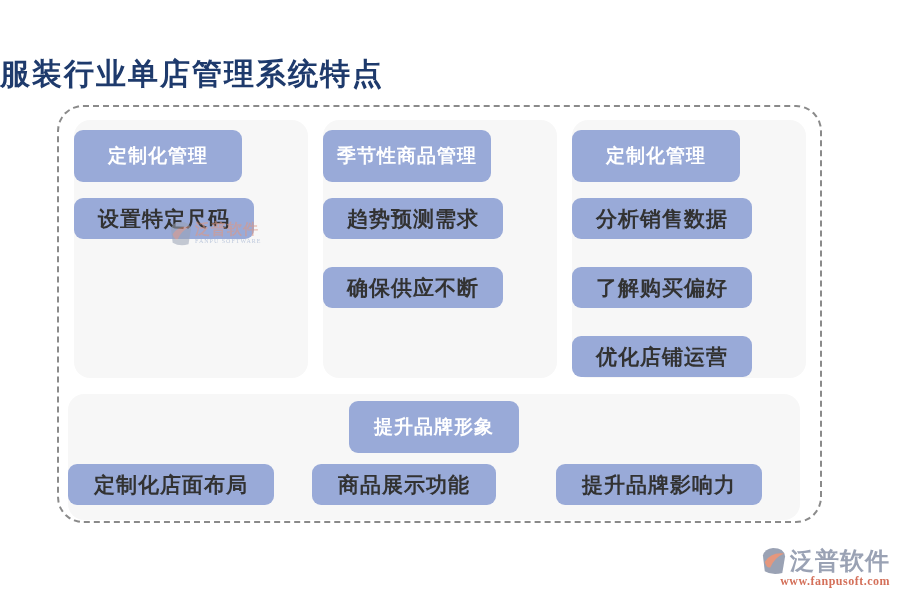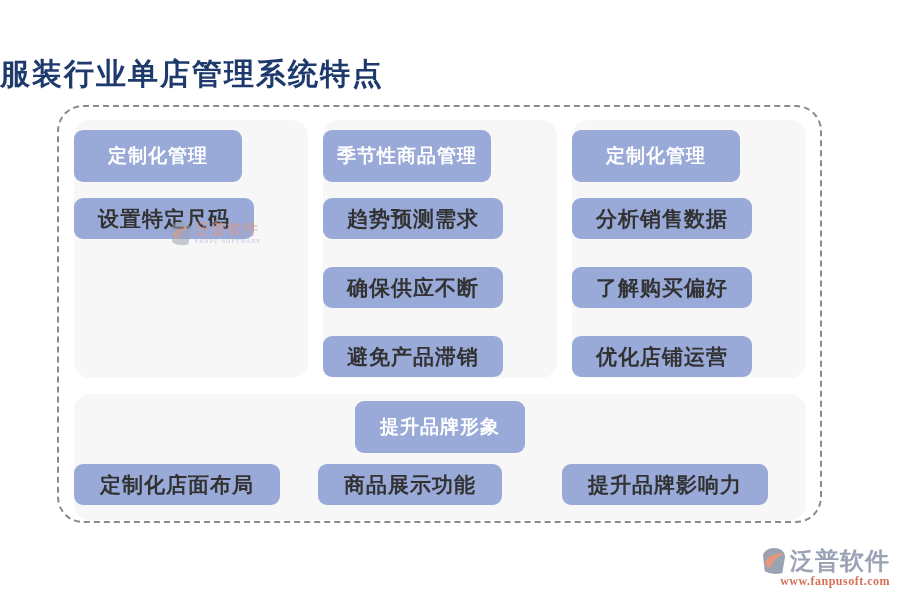--- a/index.html
+++ b/index.html
@@ -18,21 +18,21 @@
     border:2px dashed var(--dash_gray,#8a8a8a);border-radius:26px;
     box-sizing:border-box;
   }
   .panel{
     position:absolute;background:var(--panel_gray,#f7f7f7);border-radius:16px;
   }
   .panel.top{top:13px;width:234px;height:258px;display:flex;flex-direction:column;align-items:flex-start;}
   .panel.p1{left:15px;}
   .panel.p2{left:264px;}
   .panel.p3{left:513px;}
-  .panel.bottom{left:15px;top:287px;width:732px;height:126px;}
+  .panel.bottom{left:9px;top:287px;width:732px;height:126px;}
   .btn{
     display:flex;align-items:center;justify-content:center;
     background:var(--accent_blue,#99aad8);border-radius:9px;
     color:var(--btn_text,#323232);font-weight:bold;
     box-sizing:border-box;letter-spacing:1px;
   }
   .btn.header{
     color:#ffffff;font-size:19px;height:52px;min-width:168px;
     margin-top:10px;padding:0 14px;
   }
@@ -83,21 +83,20 @@
 
   <div class="panel top p1">
     <div class="btn header">定制化管理</div>
     <div class="btn item">设置特定尺码</div>
   </div>
 
   <div class="panel top p2">
     <div class="btn header">季节性商品管理</div>
     <div class="btn item">趋势预测需求</div>
     <div class="btn item">确保供应不断</div>
-    <div class="btn item">避免产品滞销</div>
   </div>
 
   <div class="panel top p3">
     <div class="btn header">定制化管理</div>
     <div class="btn item">分析销售数据</div>
     <div class="btn item">了解购买偏好</div>
     <div class="btn item">优化店铺运营</div>
   </div>
 
   <div class="panel bottom">

